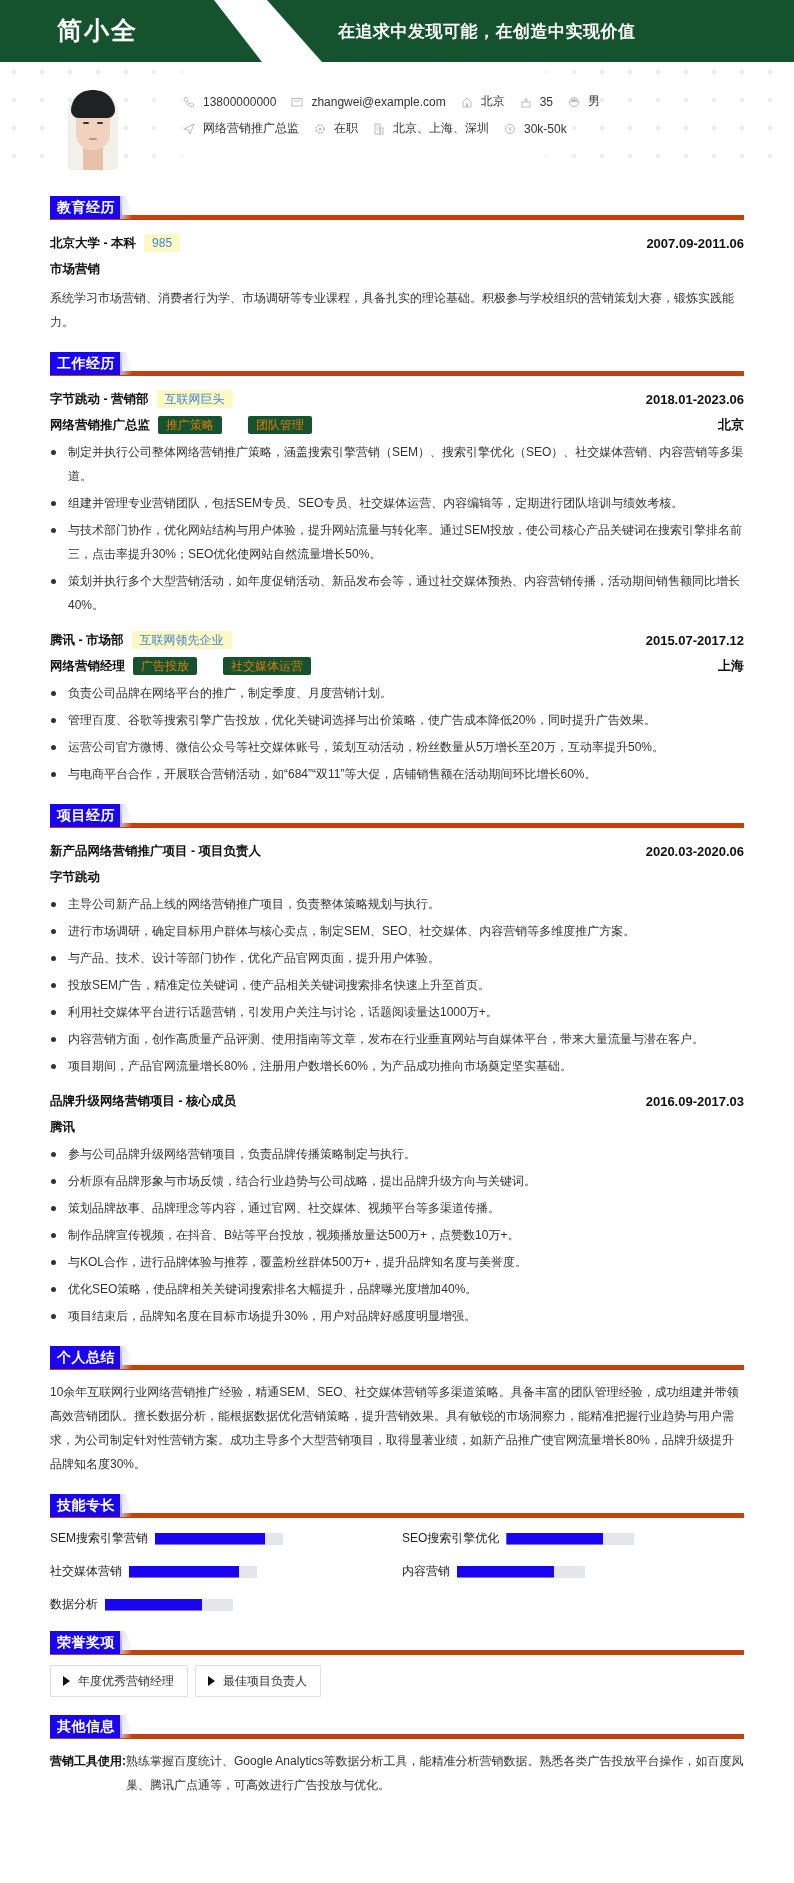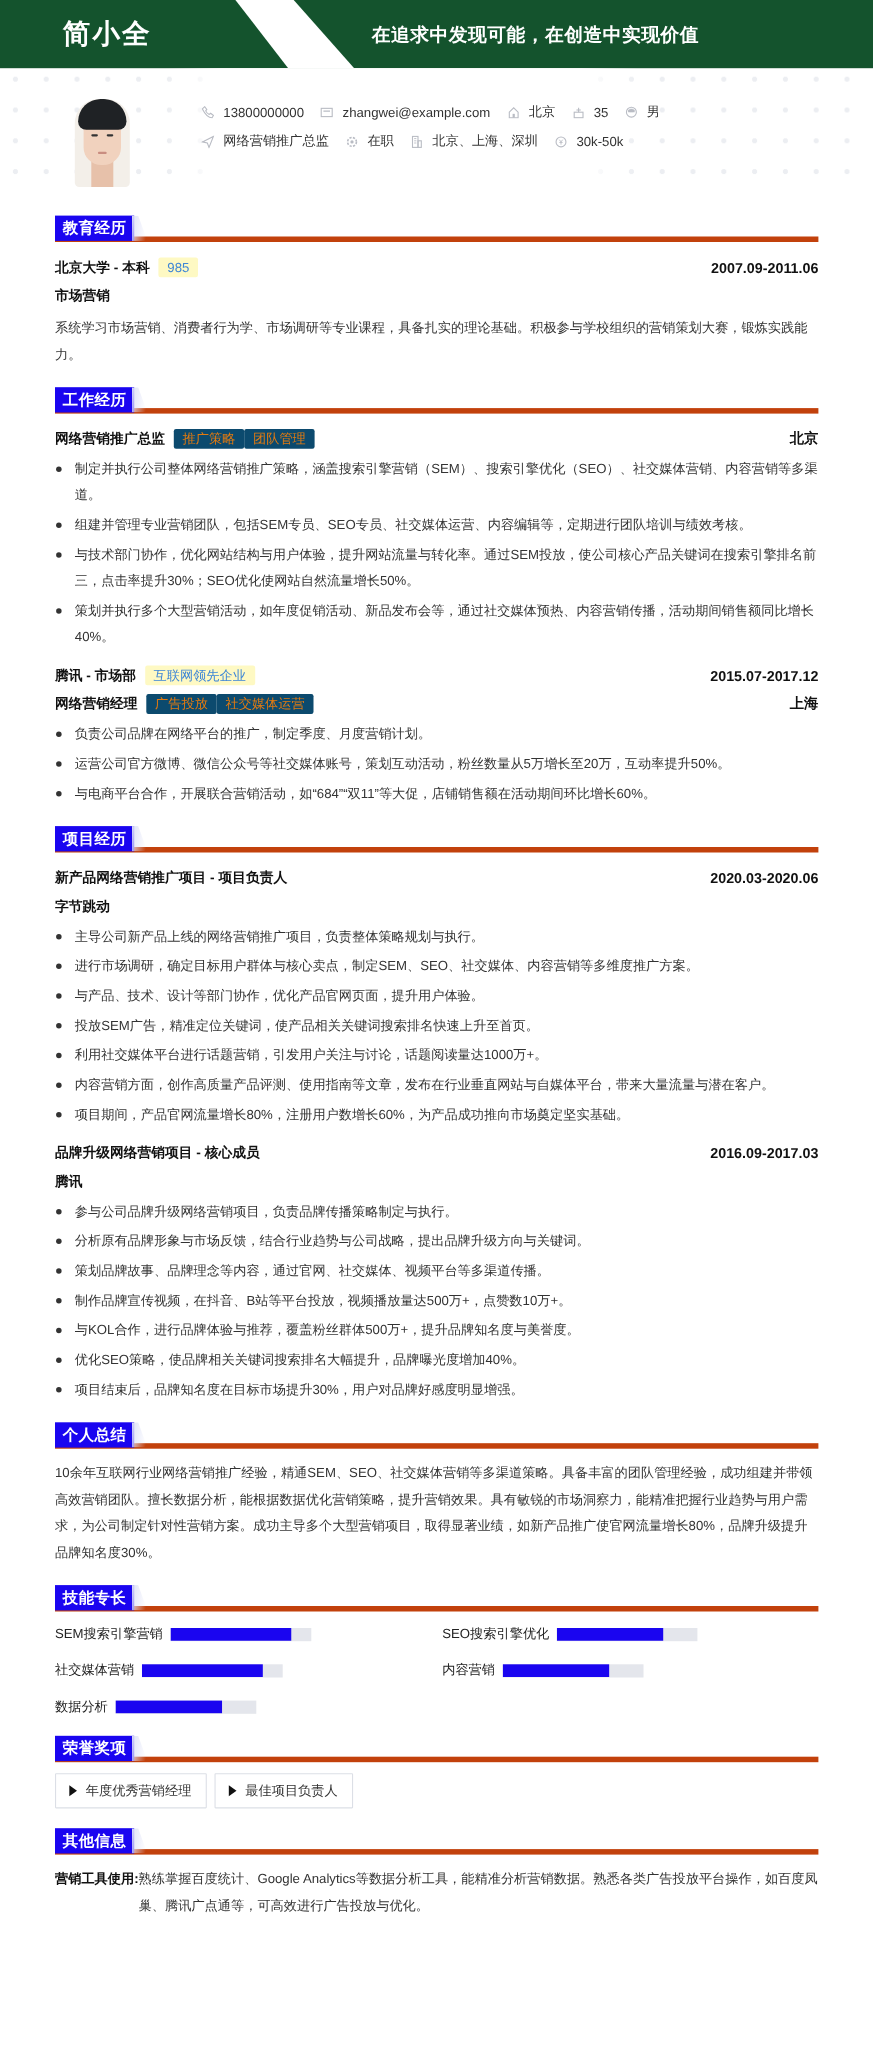--- a/index.html
+++ b/index.html
@@ -31,22 +31,22 @@
   .section { margin-top: 18px; }
   .section-title { position: relative; height: 24px; border-bottom: 5px solid #c2410c; margin-bottom: 10px; }
   .section-title .label { position: absolute; left: 0; top: 0; height: 23px; padding: 0 7px; background: #1a05f0; color: #fff; font-weight: bold; font-size: 14px; line-height: 23px; letter-spacing: 0.5px; }
   .section-title .tail { position: absolute; left: 70px; top: 0; width: 14px; height: 23px; background: linear-gradient(100deg, #dfe2f7 0%, rgba(255,255,255,0) 90%); clip-path: polygon(0 0, 40% 0, 100% 100%, 0 100%); }
 
   .row { display: flex; justify-content: space-between; align-items: center; min-height: 26px; }
   .row-title { display: flex; align-items: center; font-weight: bold; font-size: 12.5px; color: #111; }
   .row-right { font-weight: bold; font-size: 13px; color: #111; }
   .tag { display: inline-block; margin-left: 8px; padding: 0 8px; height: 18px; line-height: 18px; font-size: 12px; font-weight: normal; border-radius: 2px; }
   .tag.blue { background: #fef9c3; color: #3e86d6; }
-  .tag.orange { background: #0c4a6e; color: #e37a10; font-family: Liberation Serif, serif; }
-  .tag + .tag { margin-left: 0; }
+  .tag.orange { background: #14532d; color: #e37a10; font-family: Liberation Serif, serif; }
+  .tag + .tag { margin-left: 26px; }
 
   .para { font-size: 12px; line-height: 24px; color: #333; margin-top: 4px; }
   .bullets { list-style: none; margin-top: 2px; }
   .bullets li { position: relative; padding-left: 18px; font-size: 12px; line-height: 24px; color: #333; margin-bottom: 3px; }
   .bullets li::before { content: ""; position: absolute; left: 1px; top: 10px; width: 5px; height: 5px; border-radius: 50%; background: #333; }
   .entry { margin-top: 2px; }
   .entry + .entry { margin-top: 10px; }
 
   .skills { display: grid; grid-template-columns: 352px 352px; row-gap: 16px; margin-top: 6px; padding-top: 2px; text-align: right; }
   .skill { display: flex; align-items: center; font-size: 12px; color: #222; }
@@ -195,20 +195,27 @@
 
   <div class="section">
     <div class="section-title">
       <span class="label">工作经历</span>
       <span class="tail"></span>
     </div>
 
     <div class="entry">
       <div class="row">
         <div class="row-title">
+          <span>字节跳动 - 营销部</span>
+          <span class="tag blue">互联网巨头</span>
+        </div>
+        <div class="row-right">2018.01-2023.06</div>
+      </div>
+      <div class="row">
+        <div class="row-title">
           <span>网络营销推广总监</span>
           <span class="tag orange">推广策略</span>
           <span class="tag orange">团队管理</span>
         </div>
         <div class="row-right">北京</div>
       </div>
       <ul class="bullets">
         <li>制定并执行公司整体网络营销推广策略，涵盖搜索引擎营销（SEM）、搜索引擎优化（SEO）、社交媒体营销、内容营销等多渠道。</li>
         <li>组建并管理专业营销团队，包括SEM专员、SEO专员、社交媒体运营、内容编辑等，定期进行团队培训与绩效考核。</li>
         <li>与技术部门协作，优化网站结构与用户体验，提升网站流量与转化率。通过SEM投放，使公司核心产品关键词在搜索引擎排名前三，点击率提升30%；SEO优化使网站自然流量增长50%。</li>
@@ -227,20 +234,21 @@
       <div class="row">
         <div class="row-title">
           <span>网络营销经理</span>
           <span class="tag orange">广告投放</span>
           <span class="tag orange">社交媒体运营</span>
         </div>
         <div class="row-right">上海</div>
       </div>
       <ul class="bullets">
         <li>负责公司品牌在网络平台的推广，制定季度、月度营销计划。</li>
+        <li>管理百度、谷歌等搜索引擎广告投放，优化关键词选择与出价策略，使广告成本降低20%，同时提升广告效果。</li>
         <li>运营公司官方微博、微信公众号等社交媒体账号，策划互动活动，粉丝数量从5万增长至20万，互动率提升50%。</li>
         <li>与电商平台合作，开展联合营销活动，如“684”“双11”等大促，店铺销售额在活动期间环比增长60%。</li>
       </ul>
     </div>
   </div>
 
   <div class="section">
     <div class="section-title">
       <span class="label">项目经历</span>
       <span class="tail"></span>

